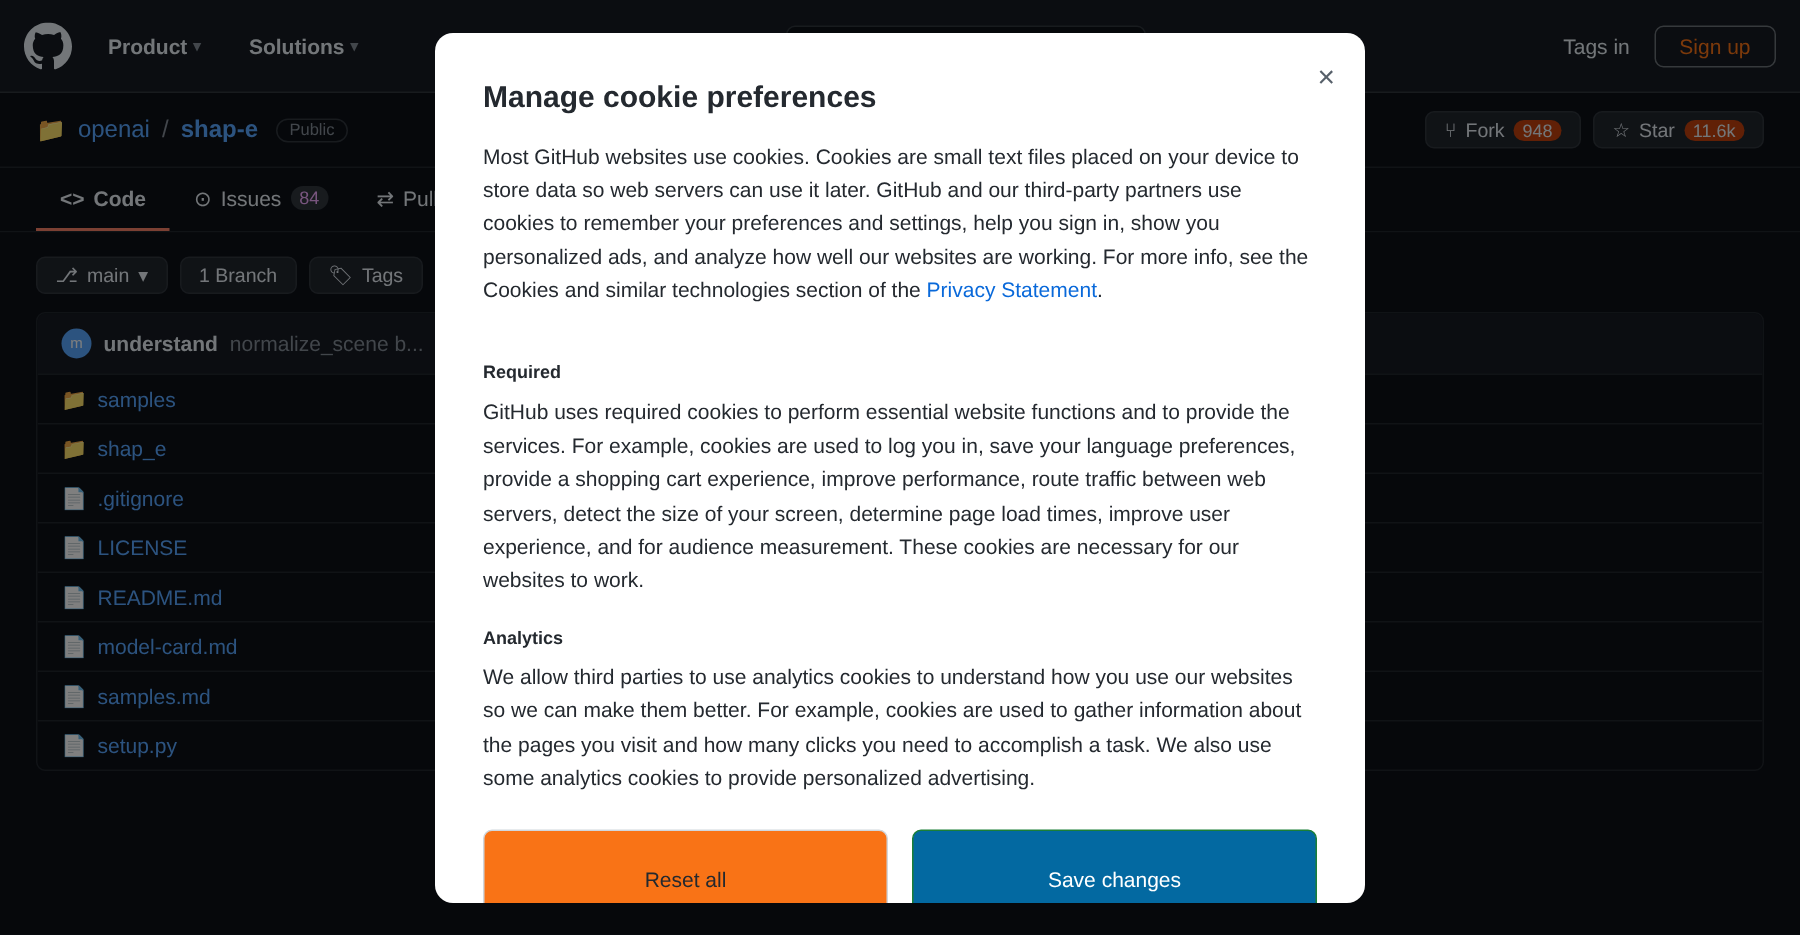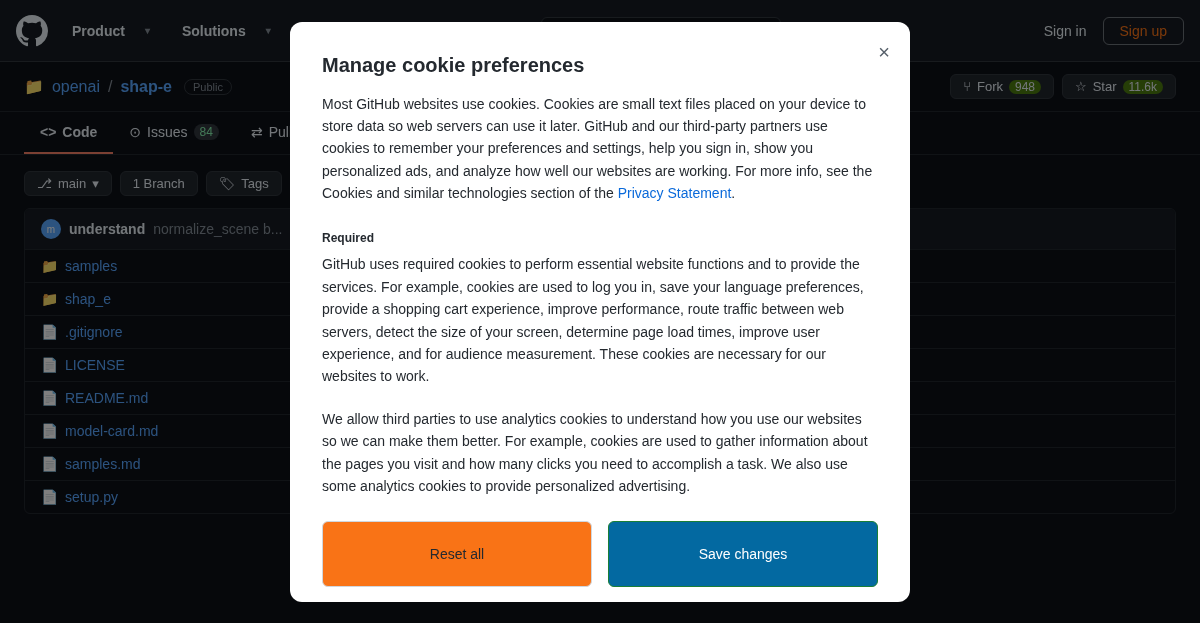--- a/index.html
+++ b/index.html
@@ -29,21 +29,21 @@
       height: 32px;
       fill: #e6edf3;
       flex-shrink: 0;
     }
     .nav-item {
       color: #e6edf3;
       font-size: 14px;
       font-weight: 600;
       display: flex;
       align-items: center;
-      gap: 20px;
+      gap: 4px;
       cursor: pointer;
       padding: 4px 8px;
       border-radius: 6px;
       text-align: right;
     }
     .nav-chevron {
       font-size: 10px;
       color: #848d97;
     }
     .navbar-spacer { flex: 1; }
@@ -104,21 +104,21 @@
       border-radius: 6px;
       color: #e6edf3;
       font-size: 13px;
       padding: 4px 12px;
       cursor: pointer;
       display: flex;
       align-items: center;
       gap: 6px;
     }
     .repo-action-count {
-      background: #4d7c0f;
+      background: #c2410c;
       border-radius: 2em;
       padding: 0 6px;
       font-size: 12px;
     }
 
     
     .repo-tabs {
       background: #0d1117;
       padding: 0 24px;
       border-bottom: 1px solid #21262d;
@@ -138,21 +138,21 @@
     .repo-tab.active {
       border-bottom: 2px solid #f78166;
       color: #e6edf3;
       font-weight: 600;
     }
     .tab-count {
       background: #30363d;
       border-radius: 2em;
       padding: 1px 6px;
       font-size: 12px;
-      color: #86efac;
+      color: #f0abfc;
     }
 
     
     .file-browser {
       background: #0d1117;
       padding: 16px 24px;
     }
     .branch-row {
       display: flex;
       align-items: center;
@@ -231,21 +231,21 @@
     .modal-title {
       font-size: 20px;
       font-weight: 600;
       color: #24292f;
       margin-bottom: 16px;
     }
     .modal-intro {
       font-size: 14px;
       color: #24292f;
       line-height: 1.6;
-      margin-bottom: 27px;
+      margin-bottom: 37px;
     }
     .modal-intro a { color: #0969da; text-decoration: none; }
     .cookie-section { margin-bottom: 20px; }
     .cookie-section-title {
       font-size: 12px;
       font-weight: 600;
       color: #24292f;
       margin-bottom: 8px;
     }
     .cookie-section-text {
@@ -305,21 +305,21 @@
   <div class="nav-item">
     <span>Solutions</span>
     <span class="nav-chevron">▾</span>
   </div>
   <div class="navbar-spacer"></div>
   <div class="search-bar">
     <span>🔍</span>
     <span style="color:#848d97;font-size:13px;">Search or jump to...</span>
   </div>
   <div class="navbar-spacer"></div>
-  <span class="sign-in-btn">Sign in</span>
+  <span class="sign-in-btn">Tags in</span>
   <button class="sign-up-btn">Sign up</button>
 </div>
 
 <div class="repo-header">
   <span class="repo-icon">📁</span>
   <span class="repo-owner">openai</span>
   <span class="repo-sep">/</span>
   <span class="repo-name">shap-e</span>
   <span class="repo-badge">Public</span>
   <div class="repo-header-spacer"></div>
@@ -413,20 +413,21 @@
     <div class="modal-title">Manage cookie preferences</div>
     <div class="modal-intro">
       <span>Most GitHub websites use cookies. Cookies are small text files placed on your device to store data so web servers can use it later. GitHub and our third-party partners use cookies to remember your preferences and settings, help you sign in, show you personalized ads, and analyze how well our websites are working. For more info, see the Cookies and similar technologies section of the</span>
       <a href="#">Privacy Statement</a><span>.</span>
     </div>
     <div class="cookie-section">
       <div class="cookie-section-title">Required</div>
       <div class="cookie-section-text">GitHub uses required cookies to perform essential website functions and to provide the services. For example, cookies are used to log you in, save your language preferences, provide a shopping cart experience, improve performance, route traffic between web servers, detect the size of your screen, determine page load times, improve user experience, and for audience measurement. These cookies are necessary for our websites to work.</div>
     </div>
     <div class="cookie-section">
+      <div class="cookie-section-title">Analytics</div>
       <div class="cookie-section-text">We allow third parties to use analytics cookies to understand how you use our websites so we can make them better. For example, cookies are used to gather information about the pages you visit and how many clicks you need to accomplish a task. We also use some analytics cookies to provide personalized advertising.</div>
     </div>
     <div class="modal-actions">
       <button class="btn-reset">Reset all</button>
       <button class="btn-save">Save changes</button>
     </div>
   </div>
 </div>
 
 </body></html>

